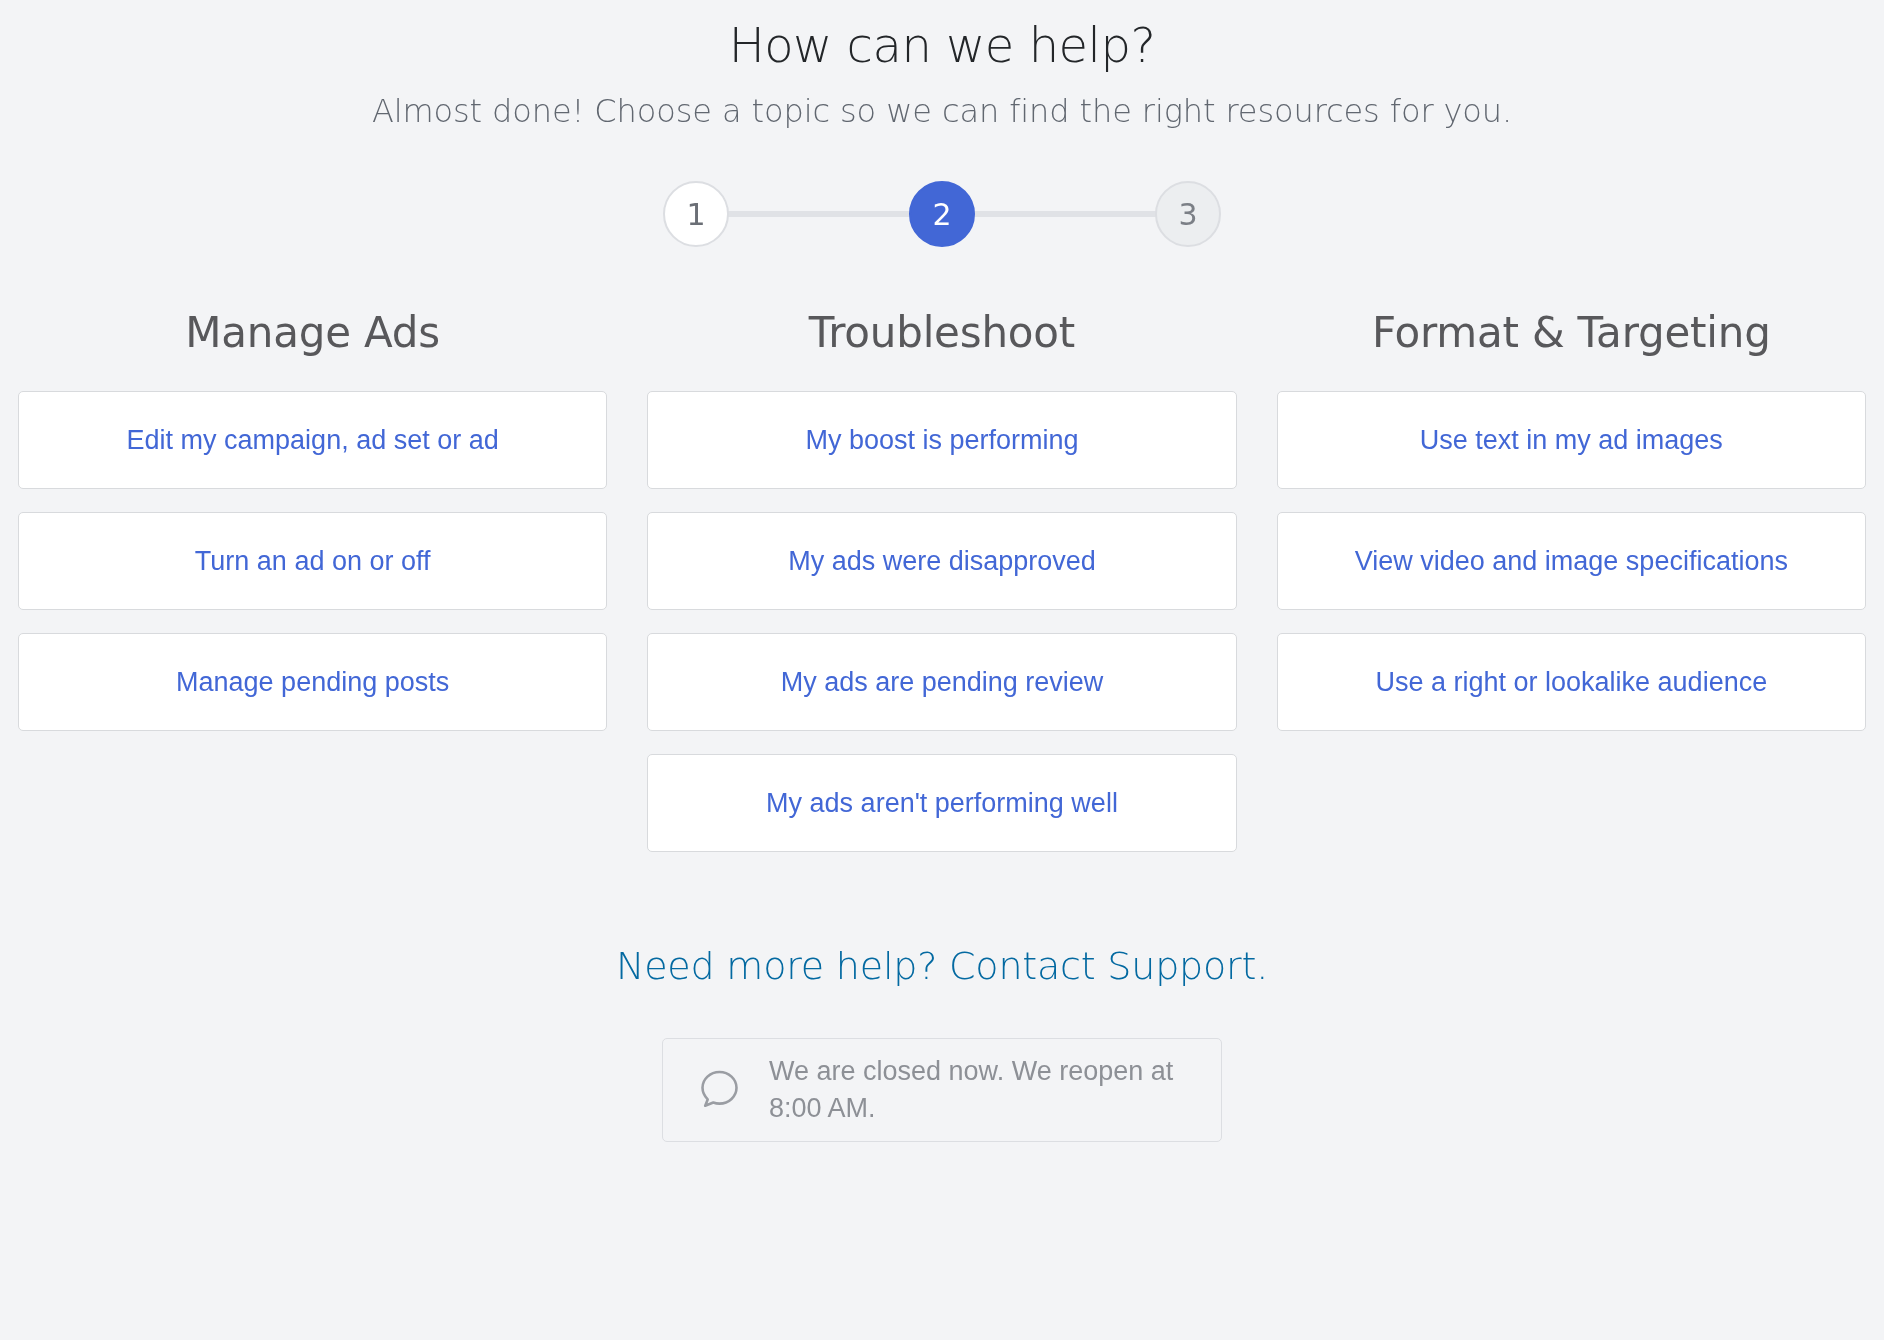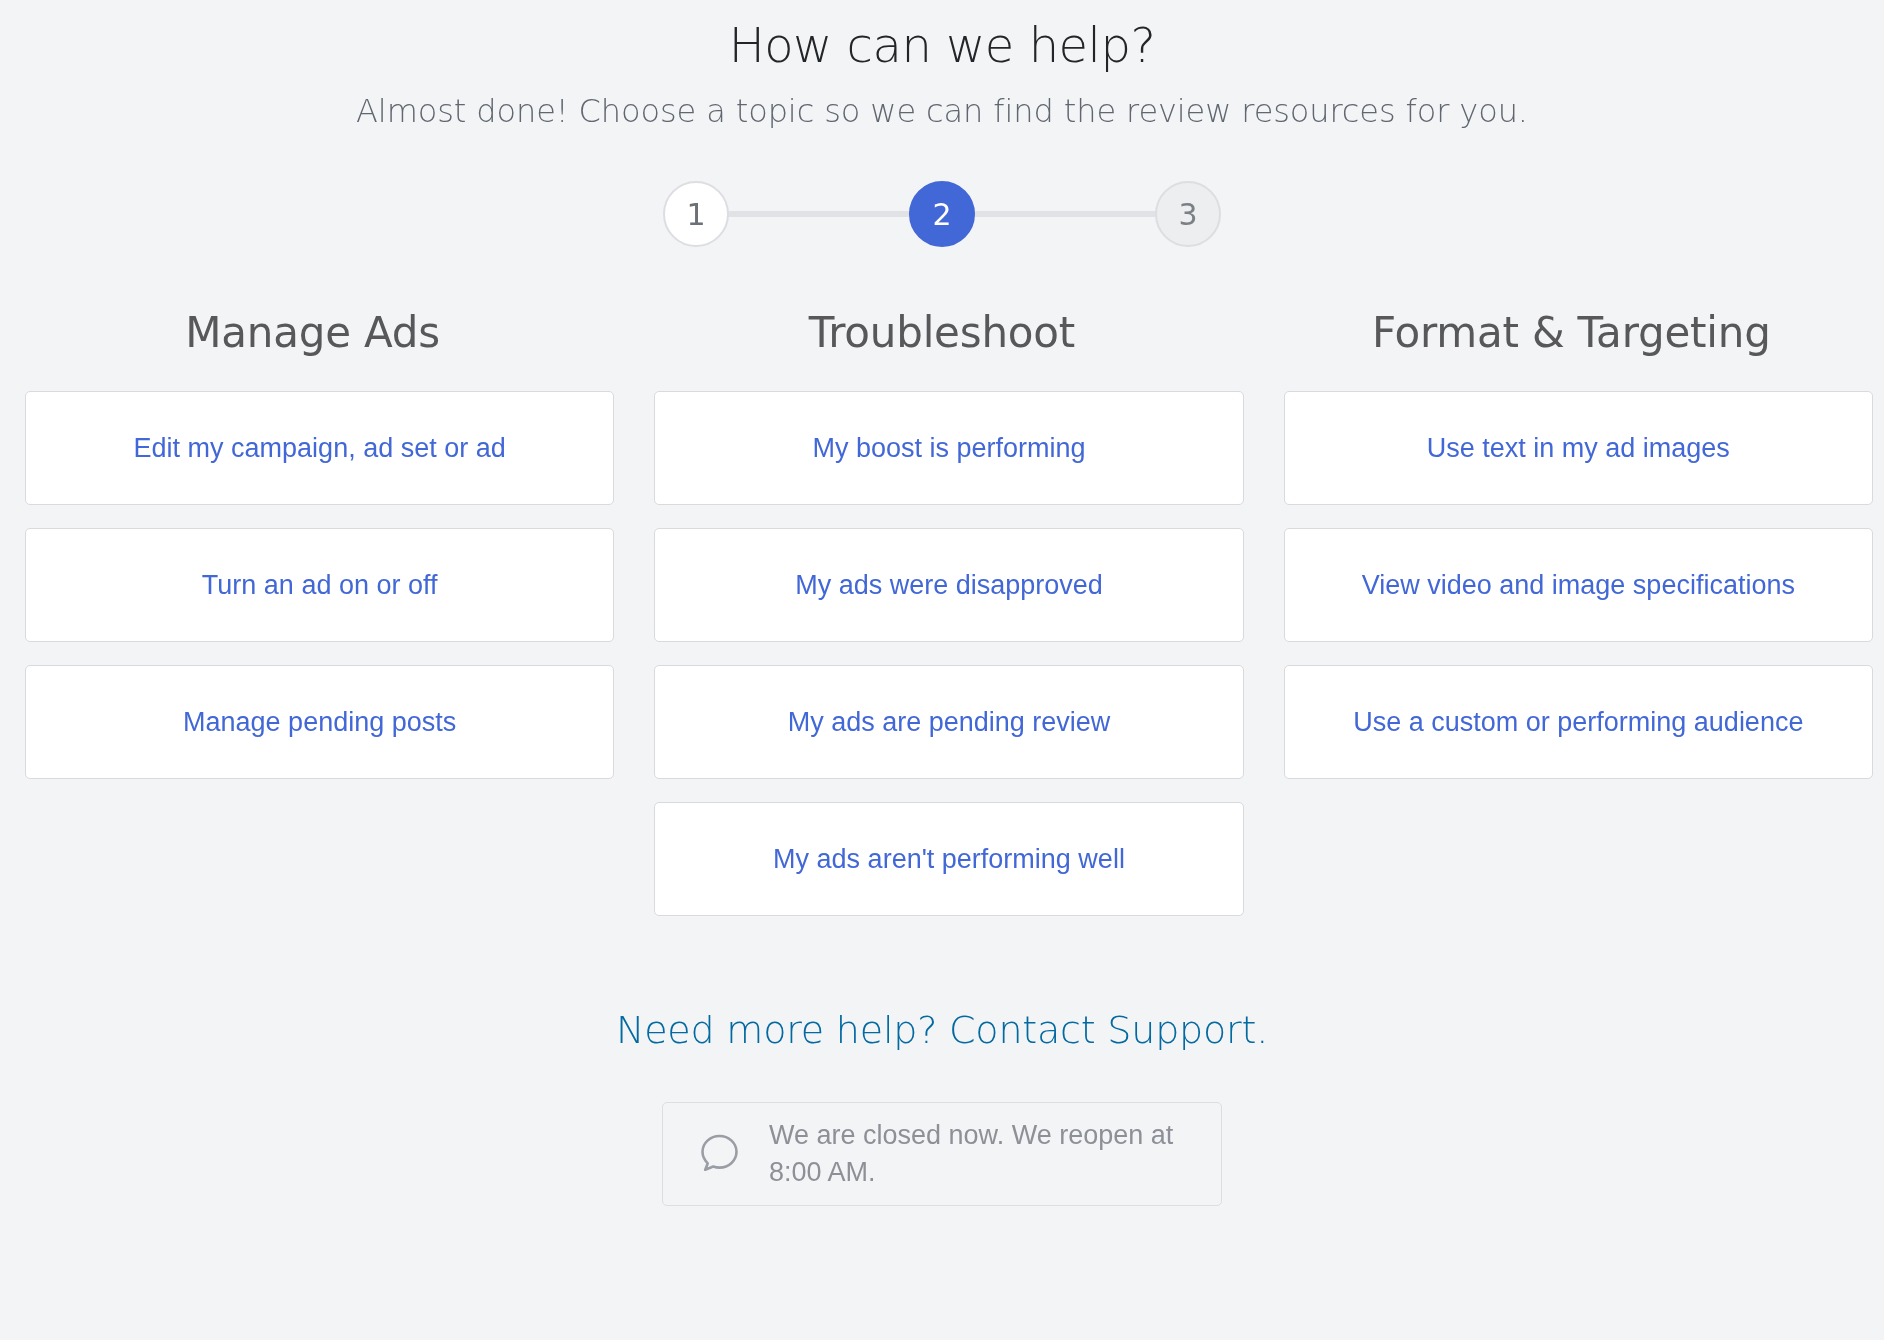--- a/index.html
+++ b/index.html
@@ -117,34 +117,33 @@
     margin: 0 0 34px 0;
     letter-spacing: -0.2px;
     white-space: nowrap;
   }
   .topic-btn {
     display: flex;
     align-items: center;
     justify-content: center;
     width: 100%;
     box-sizing: border-box;
-    height: 114px;
+    height: 98px;
     background: #ffffff;
     border: 1px solid #d8dadd;
     border-radius: 5px;
     color: #4267d6;
     font-family: "Liberation Sans", sans-serif;
     font-size: 27px;
     font-weight: 400;
     margin-bottom: 23px;
     cursor: pointer;
     text-align: center;
     padding: 0 12px;
     line-height: 1.2;
-    margin-left: 7px;
   }
   .topic-btn:last-child { margin-bottom: 0; }
 
   
   .footer {
     text-align: center;
     margin-top: 92px;
   }
   .contact-line {
     font-family: "DejaVu Sans", sans-serif;
@@ -185,21 +184,21 @@
     line-height: 1.36;
   }
 </style>
 </head>
 <body>
 
 <div class="page">
 
   <div class="header">
     <h1 class="page-title">How can we help?</h1>
-    <p class="page-subtitle">Almost done! Choose a topic so we can find the review resources for you.</p>
+    <p class="page-subtitle">Almost done! Choose a topic so we can find the right resources for you.</p>
   </div>
 
   <div class="stepper">
     <div class="step-circle done">1</div>
     <div class="step-line"></div>
     <div class="step-circle active">2</div>
     <div class="step-line"></div>
     <div class="step-circle todo">3</div>
   </div>
 
@@ -217,21 +216,21 @@
       <button class="topic-btn">My boost is performing</button>
       <button class="topic-btn">My ads were disapproved</button>
       <button class="topic-btn">My ads are pending review</button>
       <button class="topic-btn">My ads aren't performing well</button>
     </div>
 
     <div class="column">
       <h2 class="column-title">Format &amp; Targeting</h2>
       <button class="topic-btn">Use text in my ad images</button>
       <button class="topic-btn">View video and image specifications</button>
-      <button class="topic-btn">Use a custom or performing audience</button>
+      <button class="topic-btn">Use a right or lookalike audience</button>
     </div>
 
   </div>
 
   <div class="footer">
     <p class="contact-line">Need more help? Contact Support.</p>
 
     <div class="chat-status">
       <span class="chat-icon">
         <svg width="50" height="50" viewBox="0 0 50 50" fill="none" aria-hidden="true">

